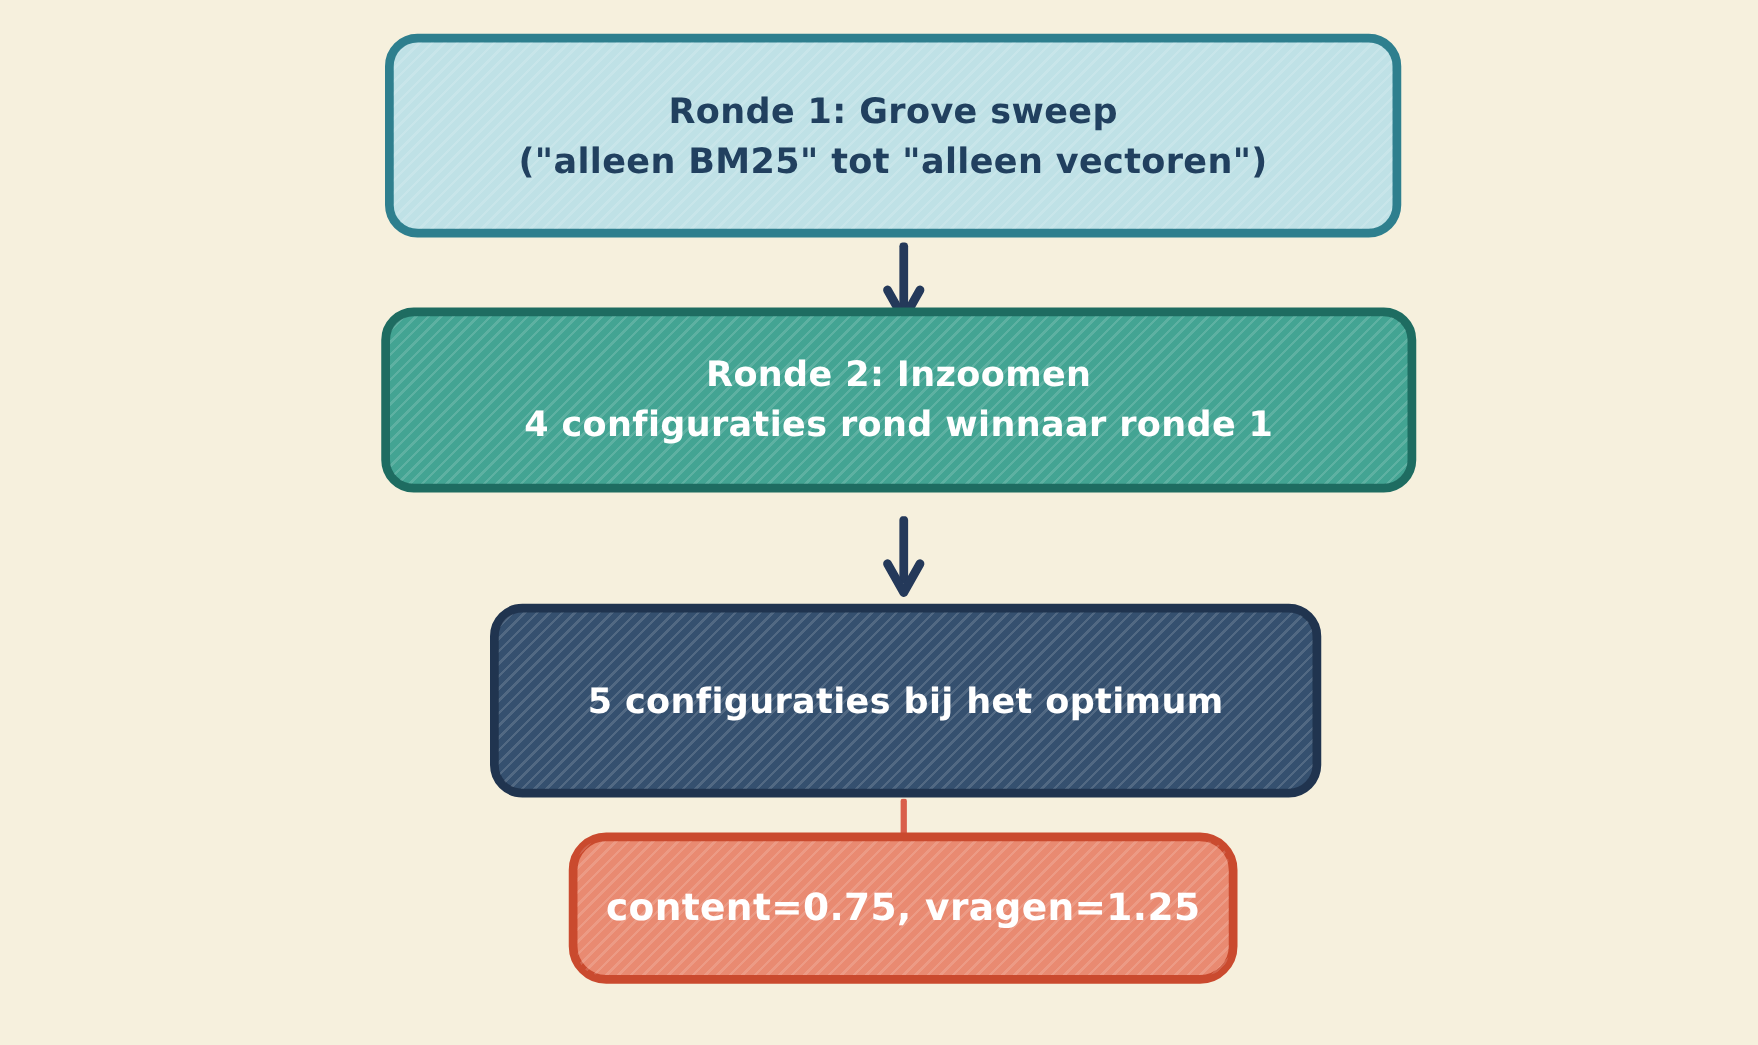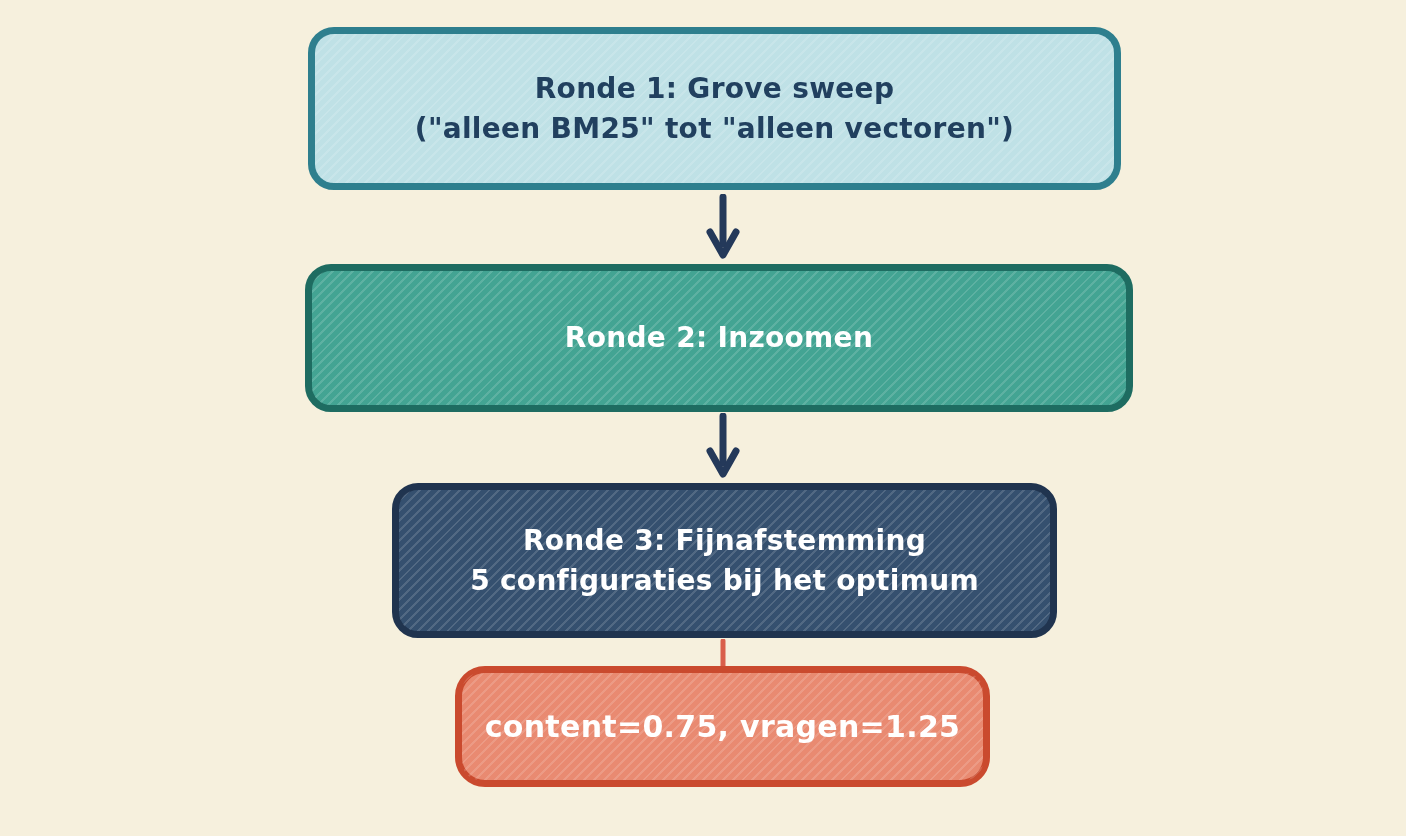--- a/index.html
+++ b/index.html
@@ -42,21 +42,21 @@
     );
   }
   .node .line {
     position: relative;
     z-index: 1;
     font-size: 28px;
     line-height: 40px;
     white-space: nowrap;
   }
   .node-1 { left: 308px; top: 27px;  width: 813px; height: 163px; }
-  .node-2 { left: 305px; top: 264px; width: 828px; height: 148px; }
+  .node-2 { left: 305px; top: 246px; width: 828px; height: 148px; }
   .node-3 { left: 392px; top: 483px; width: 665px; height: 155px; }
   .node-4 { left: 455px; top: 666px; width: 535px; height: 121px; border-radius: 30px; }
   .node-4 .line { font-size: 30px; }
 
   .arrow {
     position: absolute;
     display: block;
   }
   .arrow-1 { left: 701px; top: 194px; }
   .arrow-2 { left: 701px; top: 413px; }
@@ -72,29 +72,29 @@
     <div class="line">("alleen BM25" tot "alleen vectoren")</div>
   </div>
 
   <svg class="arrow arrow-1" width="44" height="66" viewBox="0 0 44 66" style="color: rgb(36, 57, 90);">
     <path d="M22 3 L22 50" stroke="currentColor" stroke-width="7" stroke-linecap="round" fill="none"></path>
     <path d="M9 38 L22 61 L35 38" stroke="currentColor" stroke-width="7" stroke-linecap="round" stroke-linejoin="round" fill="none"></path>
   </svg>
 
   <div class="node node-2" style="background-color: rgb(67, 164, 147); border-color: rgb(30, 108, 97); color: rgb(255, 255, 255);">
     <div class="line">Ronde 2: Inzoomen</div>
+    <div class="line">4 configuraties rond winnaar ronde 1</div>
   </div>
 
   <svg class="arrow arrow-2" width="44" height="66" viewBox="0 0 44 66" style="color: rgb(36, 57, 90);">
     <path d="M22 3 L22 50" stroke="currentColor" stroke-width="7" stroke-linecap="round" fill="none"></path>
     <path d="M9 38 L22 61 L35 38" stroke="currentColor" stroke-width="7" stroke-linecap="round" stroke-linejoin="round" fill="none"></path>
   </svg>
 
   <div class="node node-3" style="background-color: rgb(53, 80, 111); border-color: rgb(32, 52, 79); color: rgb(255, 255, 255);">
-    <div class="line">Ronde 3: Fijnafstemming</div>
     <div class="line">5 configuraties bij het optimum</div>
   </div>
 
   <svg class="arrow arrow-3" width="40" height="56" viewBox="0 0 40 56" style="color: rgb(217, 95, 75);">
     <path d="M20 2 L20 44" stroke="currentColor" stroke-width="5" stroke-linecap="round" fill="none"></path>
     <path d="M10 34 L20 52 L30 34" stroke="currentColor" stroke-width="5" stroke-linecap="round" stroke-linejoin="round" fill="none"></path>
   </svg>
 
   <div class="node node-4" style="background-color: rgb(233, 138, 113); border-color: rgb(202, 74, 46); color: rgb(255, 255, 255);">
     <div class="line">content=0.75, vragen=1.25</div>

